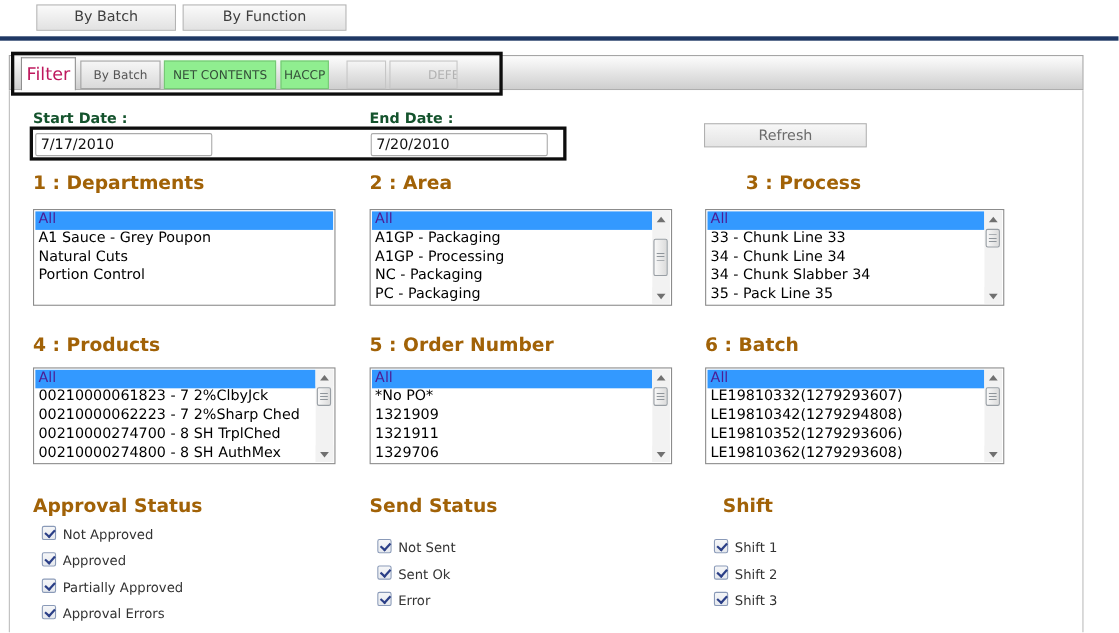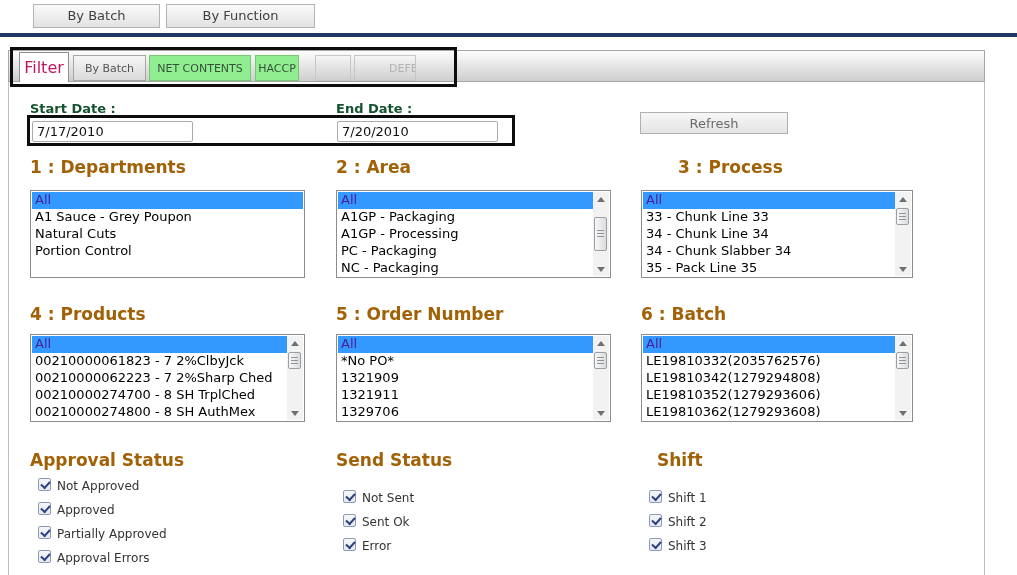--- a/index.html
+++ b/index.html
@@ -155,22 +155,22 @@
     <div class="lbi">Natural Cuts</div>
     <div class="lbi">Portion Control</div>
   </div>
 </div>
 
 <div class="listbox has-sb" style="left:336px; top:190px;">
   <div class="lb-items">
     <div class="lbi sel">All</div>
     <div class="lbi">A1GP - Packaging</div>
     <div class="lbi">A1GP - Processing</div>
+    <div class="lbi">NC - Packaging</div>
     <div class="lbi">PC - Packaging</div>
-    <div class="lbi">NC - Packaging</div>
   </div>
   <div class="sb">
     <div class="sb-btn up">
         <span class="tri up"></span>
       </div>
     <div class="sb-thumb t-large"></div>
     <div class="sb-btn down">
         <span class="tri down"></span>
       </div>
   </div>
@@ -233,21 +233,21 @@
     <div class="sb-thumb t-small"></div>
     <div class="sb-btn down">
         <span class="tri down"></span>
       </div>
   </div>
 </div>
 
 <div class="listbox has-sb" style="left:641px; top:334px; width:272px;">
   <div class="lb-items">
     <div class="lbi sel">All</div>
-    <div class="lbi">LE19810332(2035762576)</div>
+    <div class="lbi">LE19810332(1279293607)</div>
     <div class="lbi">LE19810342(1279294808)</div>
     <div class="lbi">LE19810352(1279293606)</div>
     <div class="lbi">LE19810362(1279293608)</div>
   </div>
   <div class="sb">
     <div class="sb-btn up">
         <span class="tri up"></span>
       </div>
     <div class="sb-thumb t-small"></div>
     <div class="sb-btn down">

